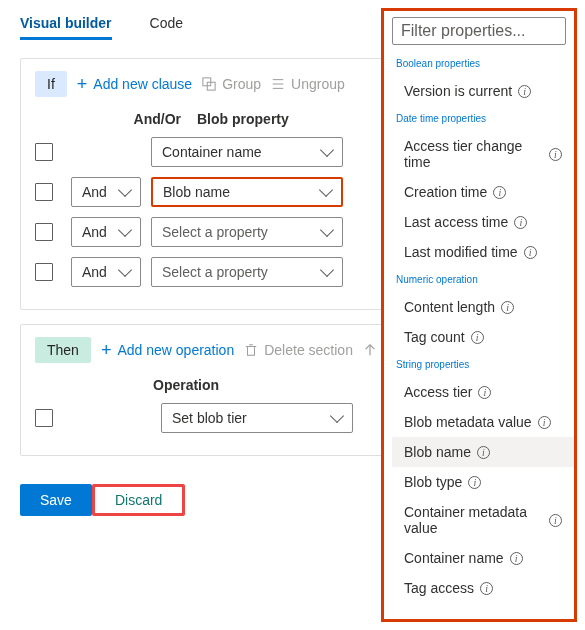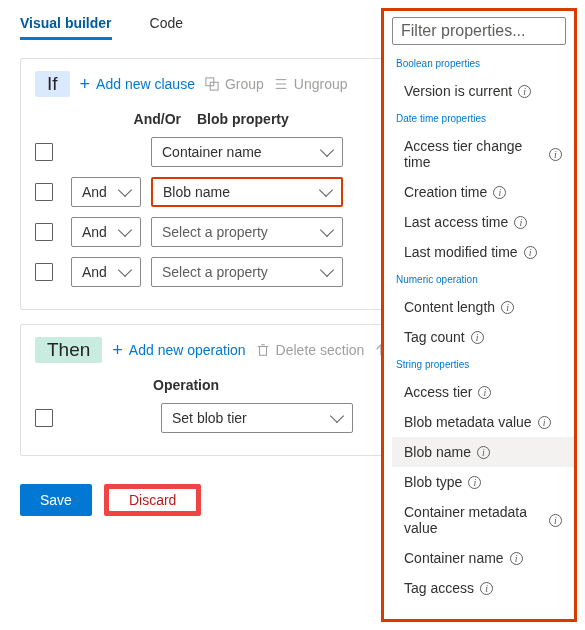--- a/index.html
+++ b/index.html
@@ -41,21 +41,21 @@
       align-items: center;
       gap: 10px;
       margin-bottom: 14px;
     }
     .pill {
       display: inline-flex;
       align-items: center;
       justify-content: center;
       height: 26px;
       padding: 0 12px;
-      font-size: 19px;
+      font-size: 14px;
       border-radius: 2px;
     }
     .pill-if { background: #dbe9ff; color: #242424; }
     .pill-then { background: #c9ece0; color: #242424; }
     .action-link {
       display: inline-flex;
       align-items: center;
       gap: 6px;
       color: #0078d4;
       cursor: pointer;
@@ -119,41 +119,41 @@
     .placeholder { color: #605e5c; }
     .chev {
       width: 10px; height: 10px;
       border-right: 1.2px solid #605e5c;
       border-bottom: 1.2px solid #605e5c;
       transform: rotate(45deg);
       margin-top: -4px;
     }
     .btn-row {
       display: flex;
-      gap: 12px;
+      gap: 0;
       padding: 14px 20px;
     }
     .btn {
       height: 32px;
       padding: 0 20px;
       border-radius: 2px;
       font-size: 14px;
       cursor: pointer;
       display: inline-flex;
       align-items: center;
     }
     .btn-primary {
       background: #0078d4;
       color: #fff;
       border: none;
     }
     .btn-default {
       background: #fff;
-      color: #b91c1c;
-      border: 5px solid #ef4444;
+      color: #0f766e;
+      border: 3px solid #ef4444;
     }
     
     .dropdown-panel {
       position: absolute;
       top: 8px;
       right: 8px;
       width: 196px;
       height: 614px;
       border: 3px solid #d83b01;
       background: #fff;

